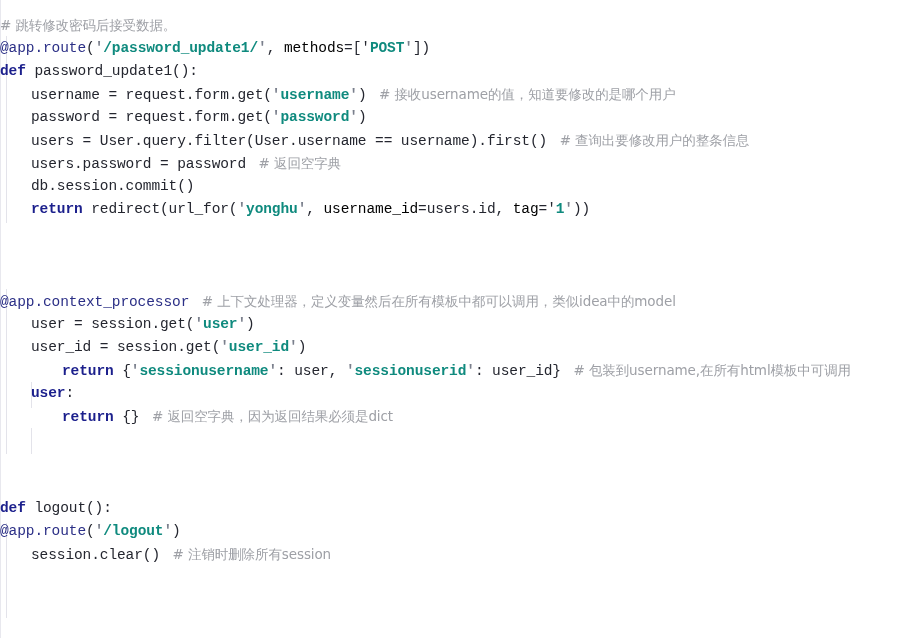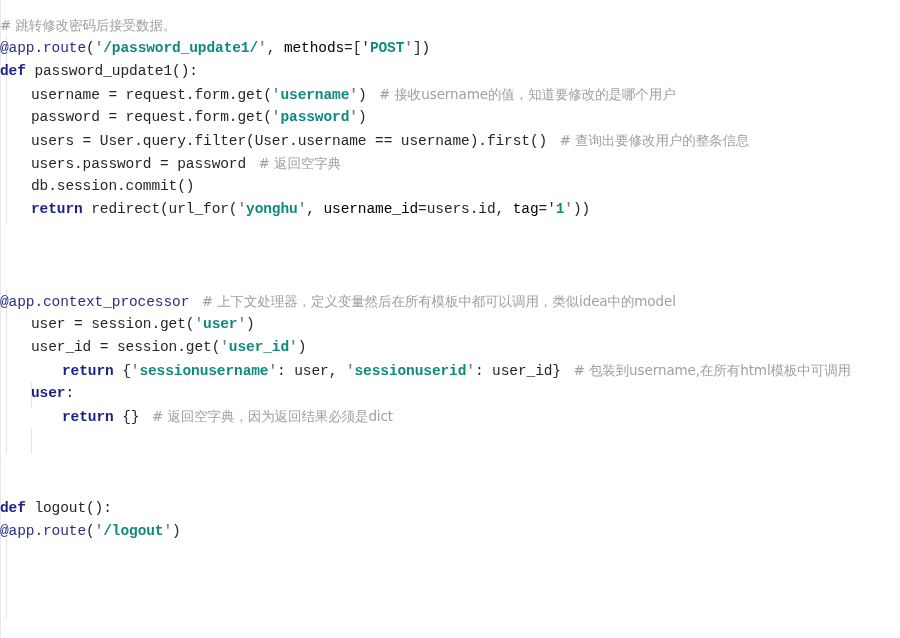--- a/index.html
+++ b/index.html
@@ -108,16 +108,17 @@
       <div class="code-line"><span style="display: inline-block; width: 31px;"></span><span class="tok-plain">user = session.get(</span><span class="tok-quote">'</span><span class="tok-str">user</span><span class="tok-quote">'</span><span class="tok-punct">)</span></div>
       <div class="code-line"><span style="display: inline-block; width: 31px;"></span><span class="tok-plain">user_id = session.get(</span><span class="tok-quote">'</span><span class="tok-str">user_id</span><span class="tok-quote">'</span><span class="tok-punct">)</span></div>
       <div class="code-line"><span style="display: inline-block; width: 62px;"></span><span class="tok-kw">return</span><span class="tok-punct"> {</span><span class="tok-quote">'</span><span class="tok-str">sessionusername</span><span class="tok-quote">'</span><span class="tok-punct">: user, </span><span class="tok-quote">'</span><span class="tok-str">sessionuserid</span><span class="tok-quote">'</span><span class="tok-punct">: user_id}</span><span class="tok-comment cjk">   # 包装到username,在所有html模板中可调用</span></div>
       <div class="code-line"><span style="display: inline-block; width: 31px;"></span><span class="tok-kw">user</span><span class="tok-plain">:</span></div>
       <div class="code-line"><span style="display: inline-block; width: 62px;"></span><span class="tok-kw">return</span><span class="tok-punct"> {}</span><span class="tok-comment cjk">   # 返回空字典，因为返回结果必须是dict</span></div>
       <div class="code-line blank"><span style="display: inline-block; width: 0px;"></span></div>
       <div class="code-line blank"><span style="display: inline-block; width: 0px;"></span></div>
       <div class="code-line blank"><span style="display: inline-block; width: 0px;"></span></div>
       <div class="code-line"><span style="display: inline-block; width: 0px;"></span><span class="tok-kw">def</span><span class="tok-plain"> logout():</span></div>
       <div class="code-line"><span style="display: inline-block; width: 0px;"></span><span class="tok-deco">@app.route</span><span class="tok-punct">(</span><span class="tok-quote">'</span><span class="tok-str">/logout</span><span class="tok-quote">'</span><span class="tok-punct">)</span></div>
+      <div class="code-line"><span style="display: inline-block; width: 31px;"></span><span class="tok-plain">session.clear()</span><span class="tok-comment cjk">   # 注销时删除所有session</span></div>
       <div class="code-line"><span style="display: inline-block; width: 31px;"></span></div>
     </div>
 
 </div>
 
 </body></html>

